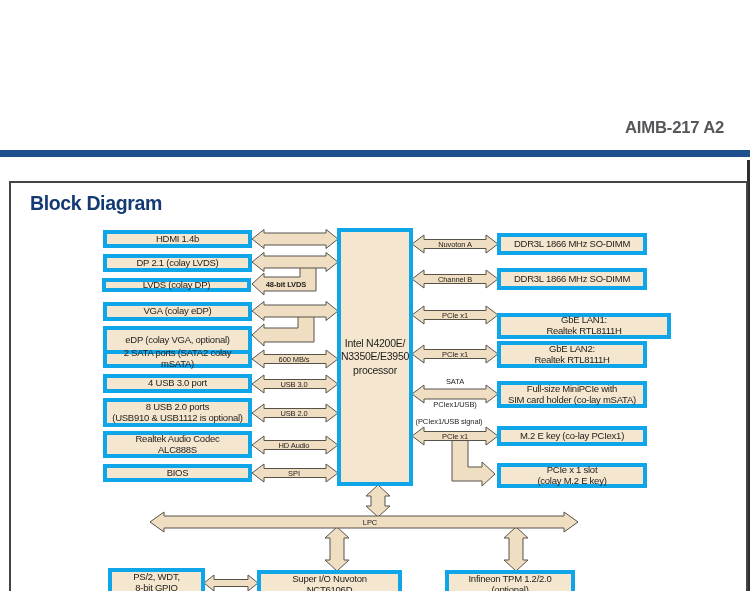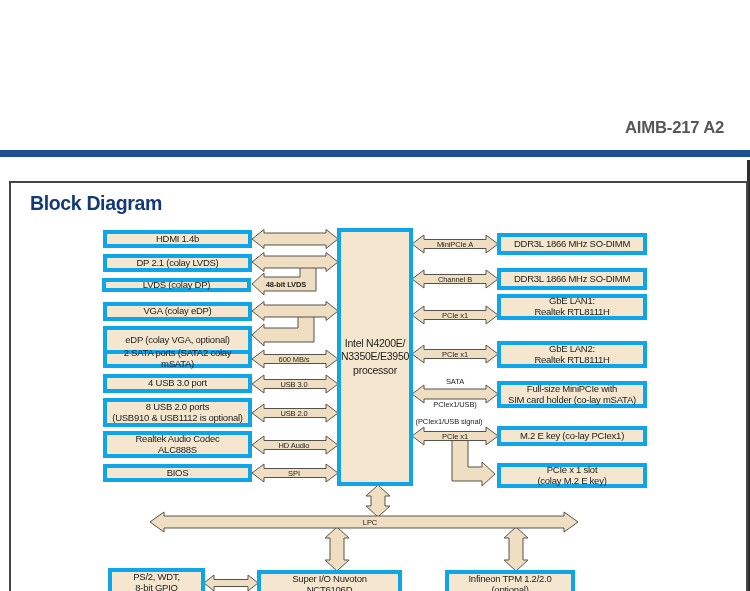--- a/index.html
+++ b/index.html
@@ -87,21 +87,21 @@
     <div class="dbox" style="left: 103px; top: 398px; width: 149px; height: 29px;">8 USB 2.0 ports
 (USB910 &amp; USB1112 is optional)</div>
     <div class="dbox" style="left: 103px; top: 431px; width: 149px; height: 27px;">Realtek Audio Codec
 ALC888S</div>
     <div class="dbox" style="left: 103px; top: 464px; width: 149px; height: 18px;">BIOS</div>
     <div class="dbox cpu" style="left: 337px; top: 228px; width: 76px; height: 258px;">Intel N4200E/
 N3350E/E3950
 processor</div>
     <div class="dbox" style="left: 497px; top: 233px; width: 150px; height: 22px;">DDR3L 1866 MHz SO-DIMM</div>
     <div class="dbox" style="left: 497px; top: 268px; width: 150px; height: 22px;">DDR3L 1866 MHz SO-DIMM</div>
-    <div class="dbox" style="left: 497px; top: 294px; width: 150px; height: 26px;">GbE LAN1:
+    <div class="dbox" style="left: 497px; top: 313px; width: 174px; height: 26px;">GbE LAN1:
 Realtek RTL8111H</div>
     <div class="dbox" style="left: 497px; top: 341px; width: 150px; height: 27px;">GbE LAN2:
 Realtek RTL8111H</div>
     <div class="dbox" style="left: 497px; top: 381px; width: 150px; height: 27px;">Full-size MiniPCIe with
 SIM card holder (co-lay mSATA)</div>
     <div class="dbox" style="left: 497px; top: 426px; width: 150px; height: 20px;">M.2 E key (co-lay PCIex1)</div>
     <div class="dbox" style="left: 497px; top: 463px; width: 150px; height: 25px;">PCIe x 1 slot
 (colay M.2 E key)</div>
     <div class="dbox" style="left: 108px; top: 568px; width: 97px; height: 30px;">PS/2, WDT,
 8-bit GPIO</div>
@@ -110,21 +110,21 @@
     <div class="dbox" style="left: 445px; top: 570px; width: 130px; height: 30px;">Infineon TPM 1.2/2.0
 (optional)</div>
   </div>
 <div id="label-layer">
     <div class="alabel" style="left: 286px; top: 284px; font-weight: bold;">48-bit LVDS</div>
     <div class="alabel" style="left: 294px; top: 359px;">600 MB/s</div>
     <div class="alabel" style="left: 294px; top: 384px;">USB 3.0</div>
     <div class="alabel" style="left: 294px; top: 413px;">USB 2.0</div>
     <div class="alabel" style="left: 294px; top: 445px;">HD Audio</div>
     <div class="alabel" style="left: 294px; top: 473px;">SPI</div>
-    <div class="alabel" style="left: 455px; top: 244px;">MiniPCIe A</div>
+    <div class="alabel" style="left: 455px; top: 244px;">Nuvoton A</div>
     <div class="alabel" style="left: 455px; top: 279px;">Channel B</div>
     <div class="alabel" style="left: 455px; top: 315px;">PCIe x1</div>
     <div class="alabel" style="left: 455px; top: 354px;">PCIe x1</div>
     <div class="alabel" style="left: 455px; top: 381px;">SATA</div>
     <div class="alabel" style="left: 455px; top: 404px;">PCIex1/USB)</div>
     <div class="alabel" style="left: 449px; top: 421px;">(PCIex1/USB signal)</div>
     <div class="alabel" style="left: 455px; top: 436px;">PCIe x1</div>
     <div class="alabel" style="left: 370px; top: 522px;">LPC</div>
   </div>
 

